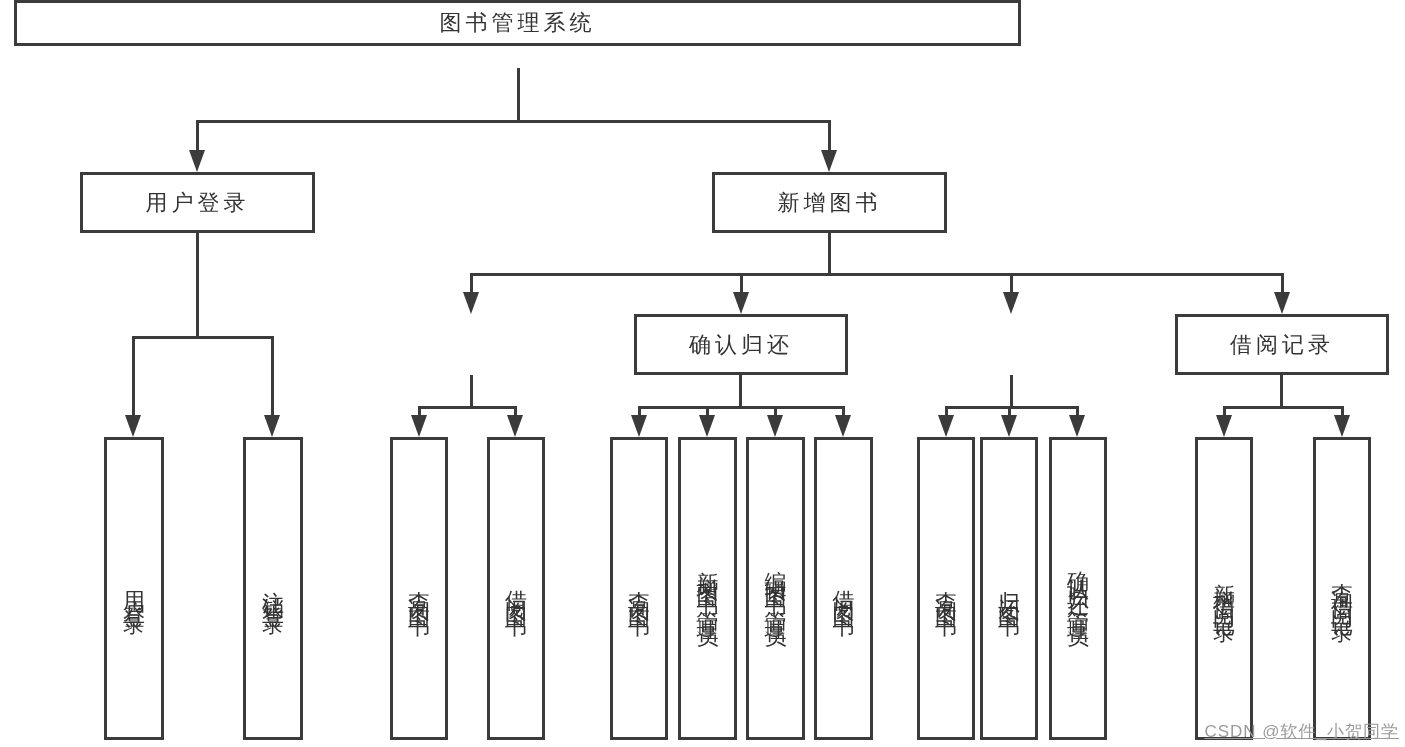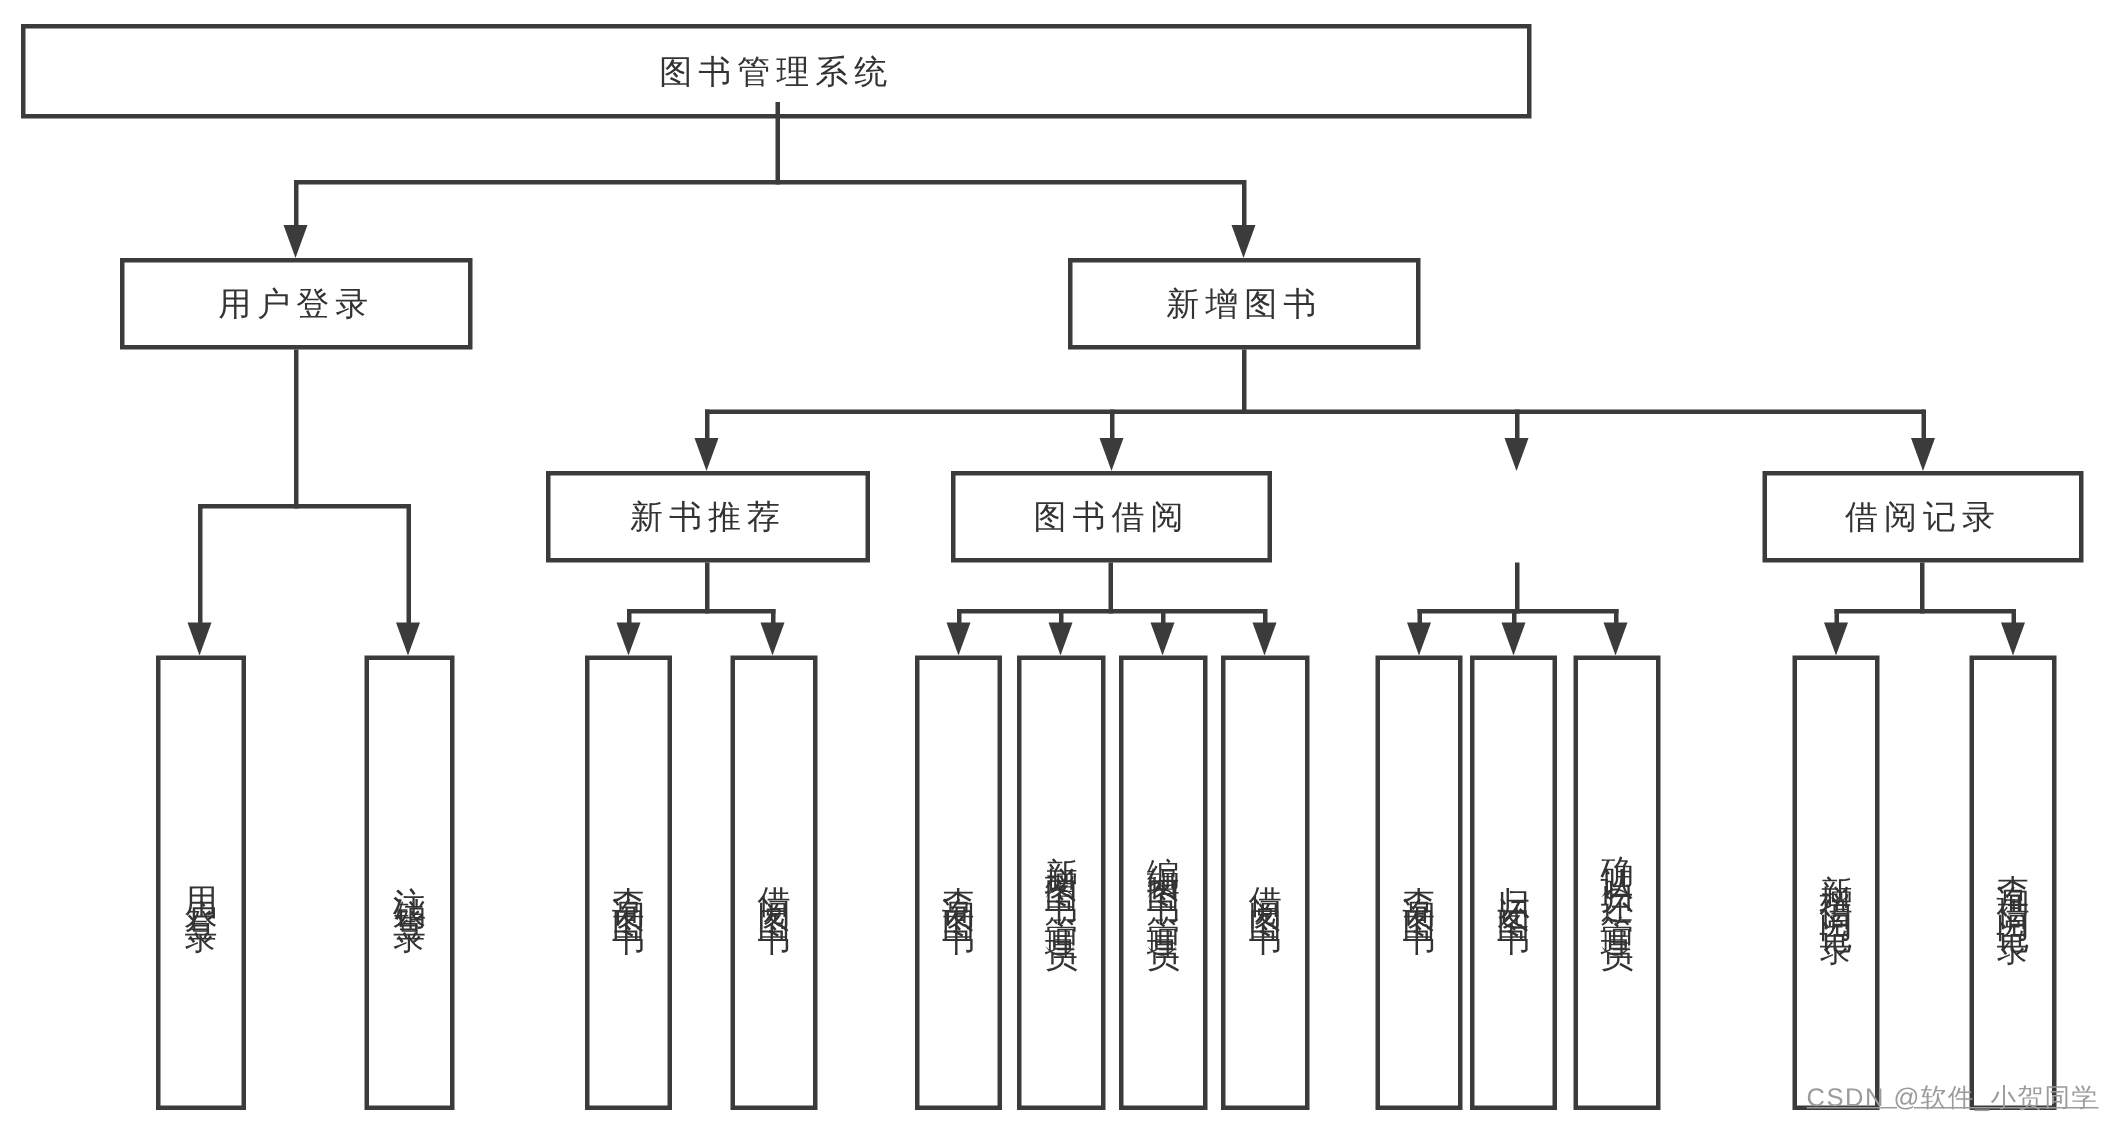--- a/index.html
+++ b/index.html
@@ -55,21 +55,21 @@
     color:var(--watermark);
     letter-spacing:1px;
     text-decoration:underline;
   }
 </style>
 </head>
 <body>
 
 <div id="canvas">
 
-  <div class="box" style="left:14px;top:16px;width:1007px;height:63px">
+  <div class="box" style="left:14px;top:0;width:1007px;height:46px">
     <span class="lbl">图书管理系统</span>
   </div>
 
   <i class="vl" style="left:517px;top:68px;height:55px"></i>
   <i class="hl" style="left:196px;top:120px;width:634px"></i>
   <i class="vl" style="left:196px;top:120px;height:34px"></i>
   <i class="ah" style="left:189px;top:150px"></i>
   <i class="vl" style="left:828px;top:120px;height:34px"></i>
   <i class="ah" style="left:821px;top:150px"></i>
 
@@ -91,25 +91,22 @@
   <i class="hl" style="left:470px;top:273px;width:813px"></i>
   <i class="vl" style="left:470px;top:273px;height:23px"></i>
   <i class="ah" style="left:463px;top:292px"></i>
   <i class="vl" style="left:740px;top:273px;height:23px"></i>
   <i class="ah" style="left:733px;top:292px"></i>
   <i class="vl" style="left:1010px;top:273px;height:23px"></i>
   <i class="ah" style="left:1003px;top:292px"></i>
   <i class="vl" style="left:1281px;top:273px;height:23px"></i>
   <i class="ah" style="left:1274px;top:292px"></i>
 
-  <div class="box" style="left:364px;top:314px;width:216px;height:61px">
-    <span class="lbl">新书推荐</span>
-  </div>
   <div class="box" style="left:634px;top:314px;width:214px;height:61px">
-    <span class="lbl">图书借阅</span>
+    <span class="lbl">确认归还</span>
   </div>
   <div class="box" style="left:1175px;top:314px;width:214px;height:61px">
     <span class="lbl">借阅记录</span>
   </div>
 
   <i class="vl" style="left:470px;top:375px;height:34px"></i>
   <i class="hl" style="left:418px;top:406px;width:99px"></i>
   <i class="vl" style="left:418px;top:406px;height:13px"></i>
   <i class="ah" style="left:411px;top:415px"></i>
   <i class="vl" style="left:514px;top:406px;height:13px"></i>

